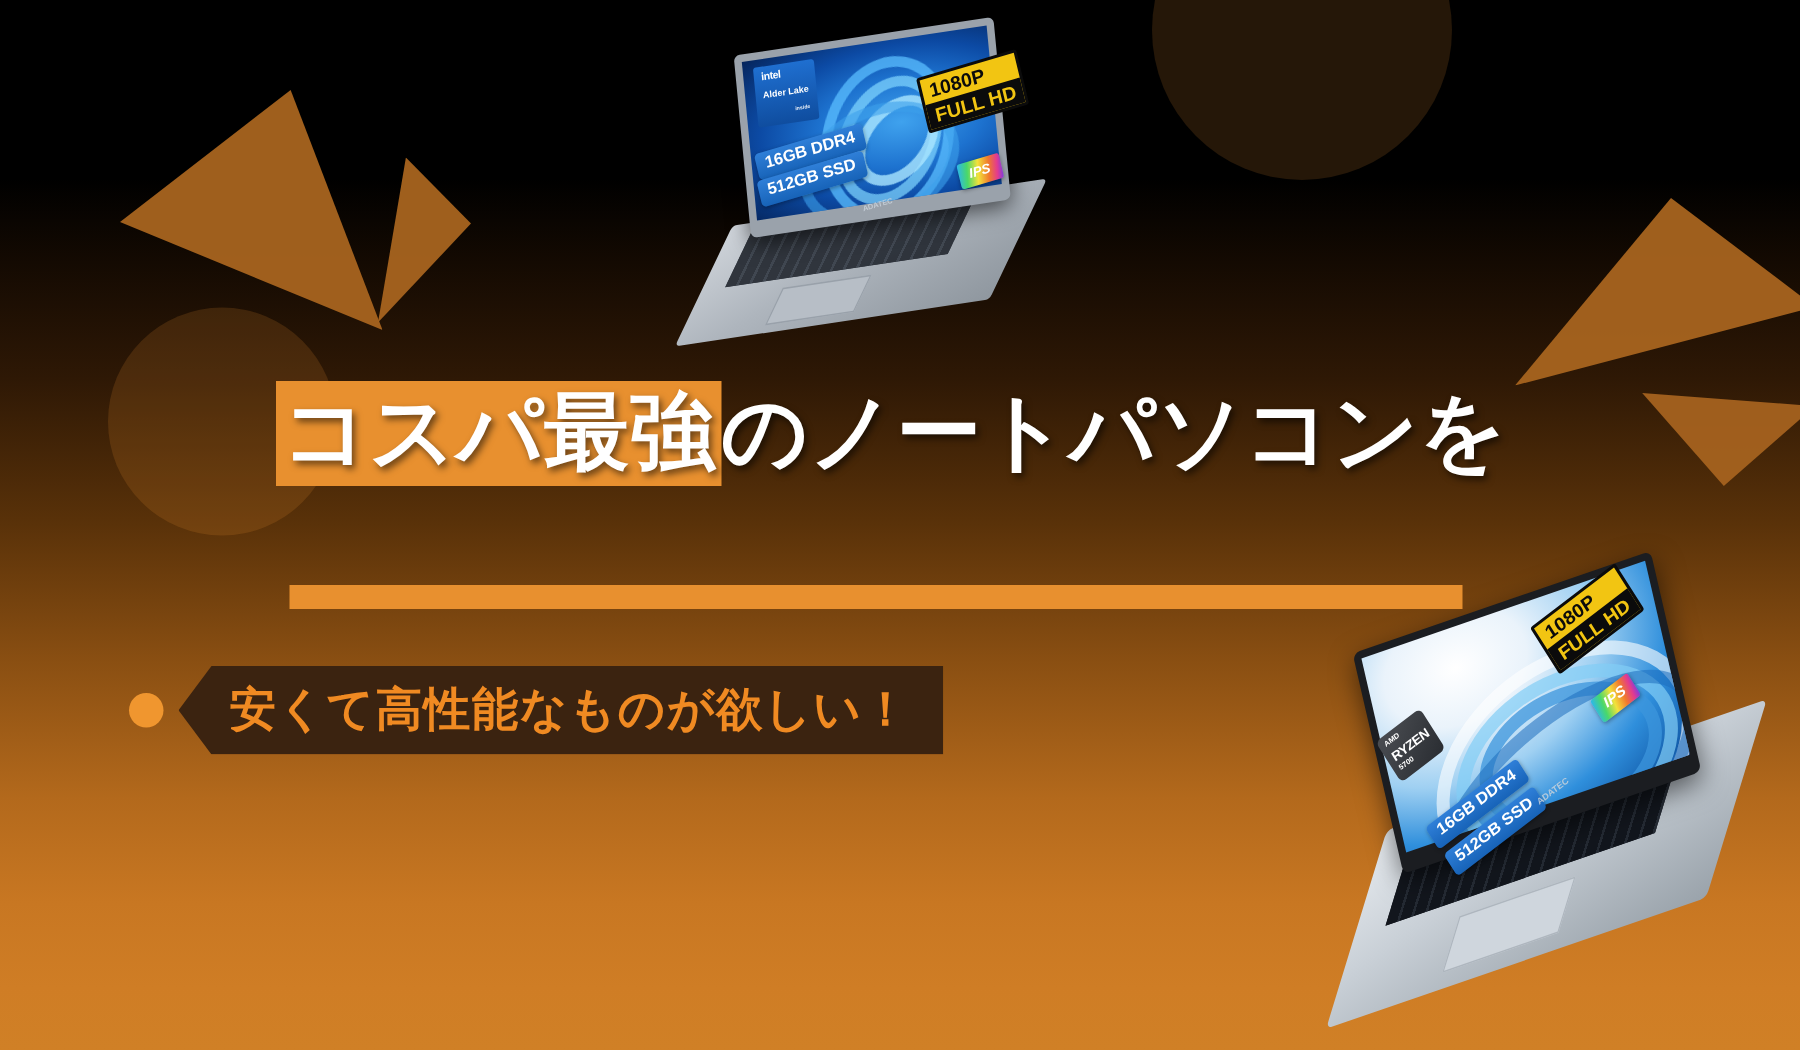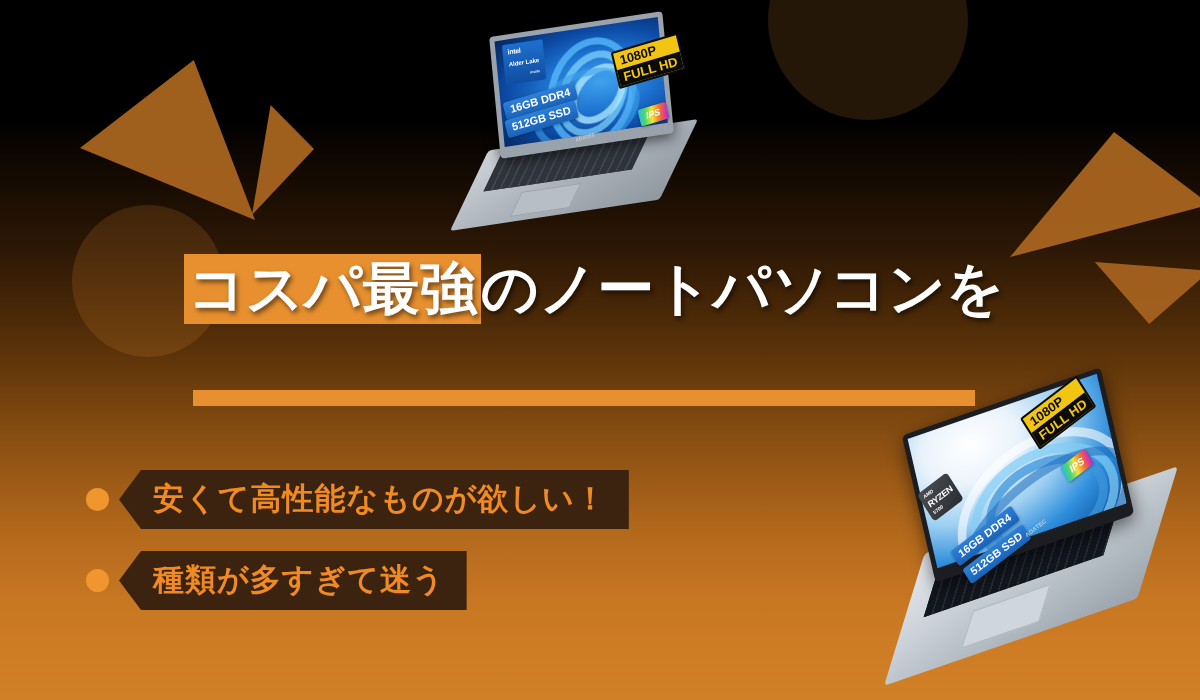--- a/index.html
+++ b/index.html
@@ -107,21 +107,21 @@
     position: absolute;
     left: 193px; top: 390px;
     width: 782px; height: 16px;
     background: #e8902f;
     z-index: 18;
   }
 
   
   #bullets {
     position: absolute;
-    left: 86px; top: 470px;
+    left: 86px; top: 444px;
     z-index: 25;
   }
   .bullet-row {
     display: flex;
     align-items: center;
     margin-bottom: 22px;
   }
   .bullet-dot {
     width: 23px; height: 23px;
     border-radius: 50%;
@@ -395,19 +395,15 @@
 
   <div id="headline">
     <div class="headline-line first"><span class="hl-mark">コスパ最強</span><span>のノートパソコンを</span></div>
   </div>
 
   <div id="bullets">
     <div class="bullet-row">
       <span class="bullet-dot"></span>
       <span class="ribbon">安くて高性能なものが欲しい！</span>
     </div>
-    <div class="bullet-row">
-      <span class="bullet-dot"></span>
-      <span class="ribbon">種類が多すぎて迷う</span>
-    </div>
   </div>
 
 </div>
 
 </body></html>

